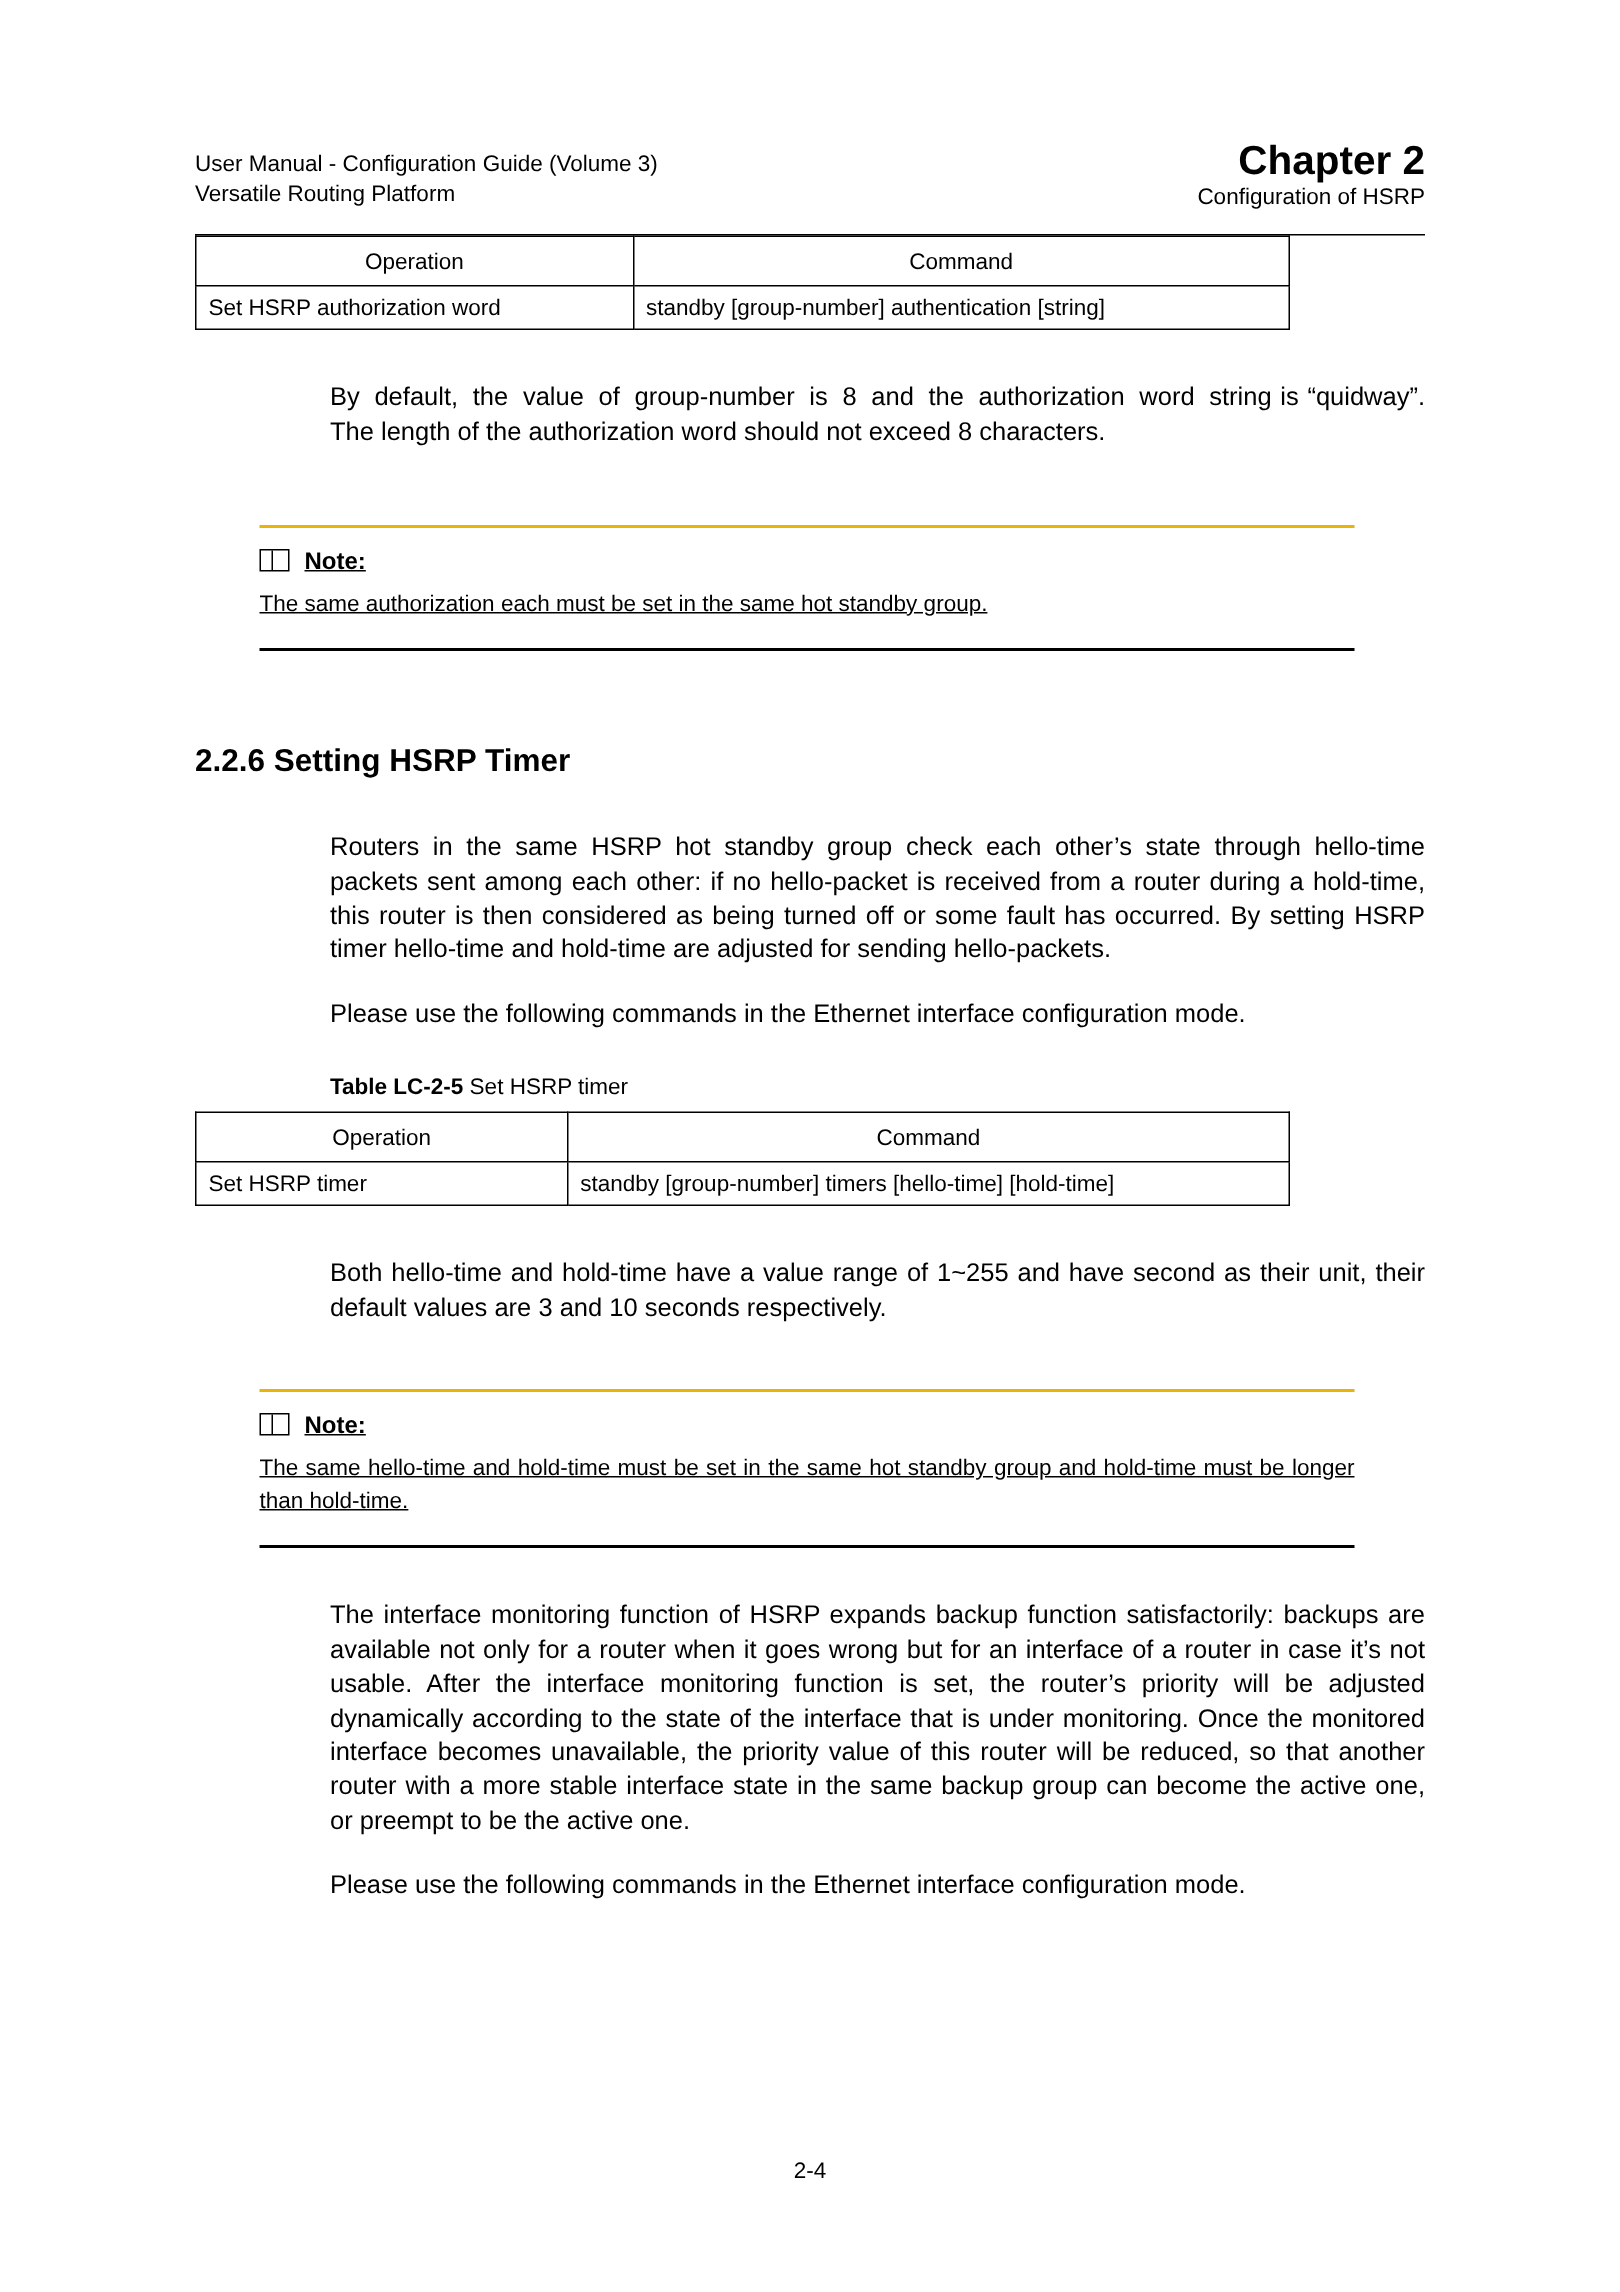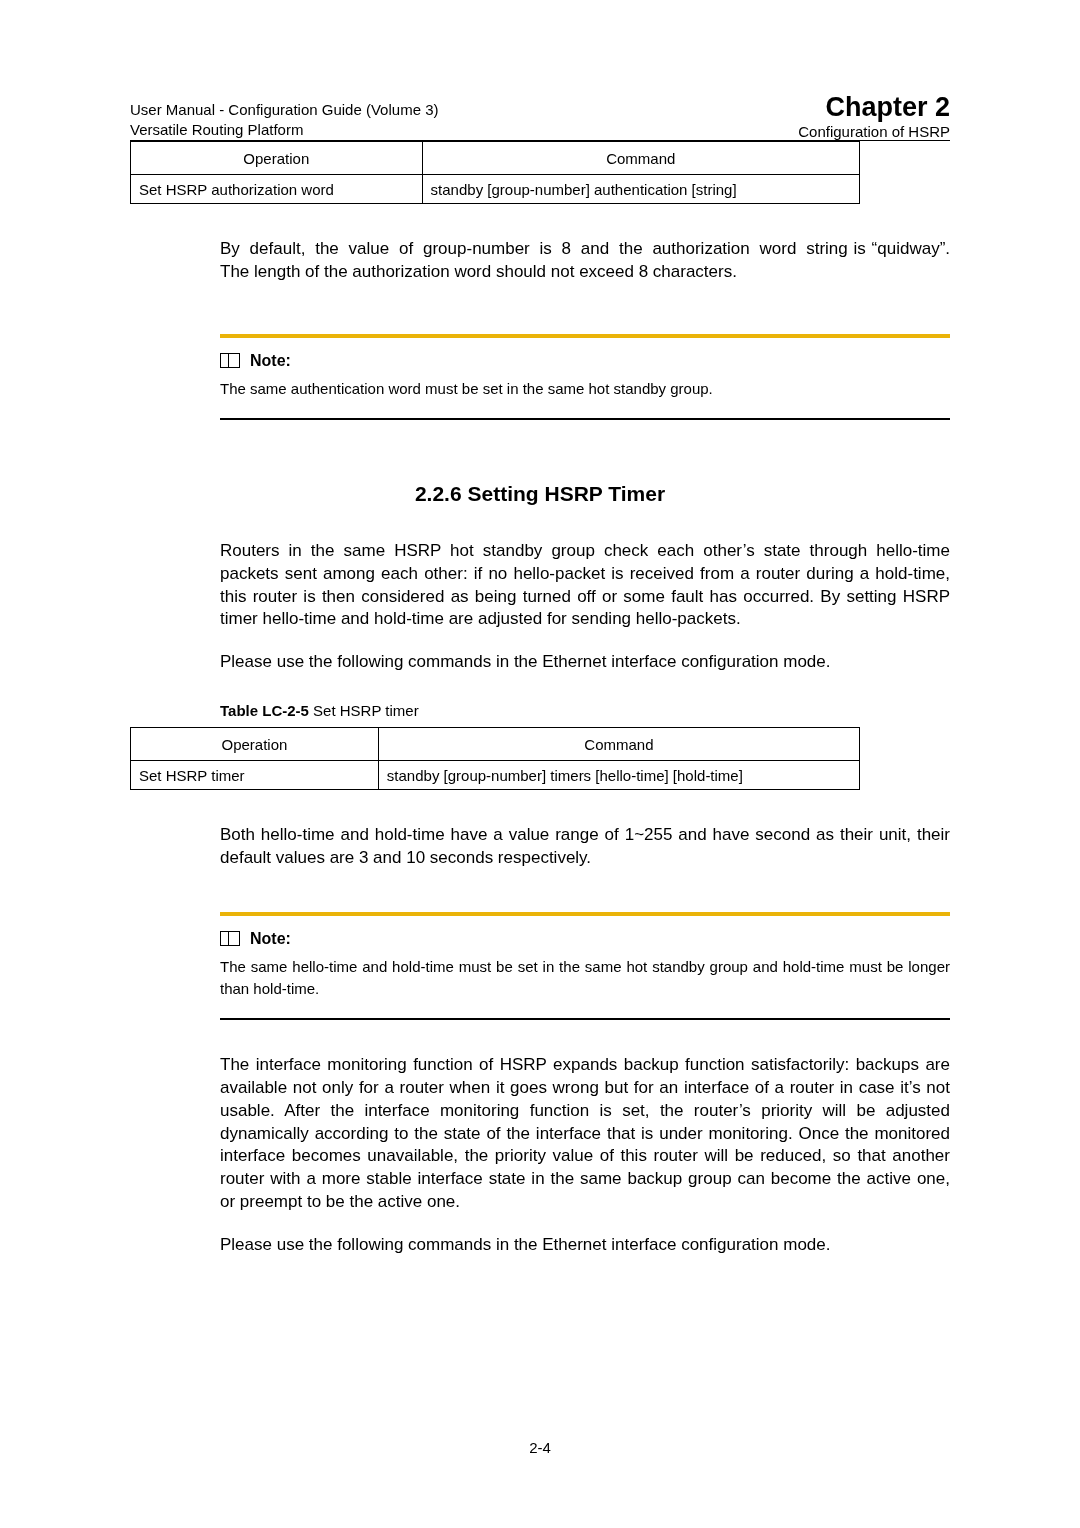--- a/index.html
+++ b/index.html
@@ -13,21 +13,21 @@
     position: relative;
   }
   .page {
     padding: 92px 130px 0 130px;
   }
   .hdr {
     display: flex;
     justify-content: space-between;
     align-items: flex-end;
     border-bottom: 1.5px solid #000;
-    padding-bottom: 0;
+    padding-bottom: 16px;
   }
   .hdr-left { font-size: 15px; line-height: 1.35; }
   .hdr-right { text-align: right; }
   .hdr-right .chap { font-size: 27px; font-weight: bold; }
   .hdr-right .sub { font-size: 15px; }
   .caption {
     font-size: 15px;
     margin: 28px 0 8px 90px;
   }
   table.cmd {
@@ -50,25 +50,26 @@
     text-align: left;
   }
   .body-text {
     margin: 34px 0 0 90px;
     width: 730px;
     font-size: 17px;
     line-height: 1.35;
     text-align: justify;
   }
   .note-block {
-    margin: 50px 0 0 90px;
+    margin: 50px 0 0 43px;
     width: 730px;
-    border-top: 4px solid #eab308;
+    border-top: 2px solid #eab308;
     border-bottom: 2px solid #000;
     padding: 14px 0 18px 0;
+    text-decoration: underline;
   }
   .note-title {
     font-size: 16px;
     font-weight: bold;
     margin-bottom: 8px;
   }
   .note-icon {
     display: inline-block;
     width: 18px; height: 13px;
     border: 1.5px solid #000;
@@ -83,21 +84,20 @@
     border-left: 1.5px solid #000;
   }
   .note-text {
     font-size: 15px;
     line-height: 1.45;
   }
   h2.sec {
     font-size: 21px;
     font-weight: bold;
     margin: 62px 0 0 0;
-    text-align: center;
   }
   .it { }
   .pagenum {
     position: absolute;
     left: 0; right: 0;
     bottom: 72px;
     text-align: center;
     font-size: 15px;
   }
   .spaced { word-spacing: 4px; }
@@ -139,21 +139,21 @@
     </table>
 
   <div class="body-text">
     <span class="spaced">By default, the value of </span><span class="it spaced">group-number</span><span class="spaced"> is 8 and the authorization word </span><span class="it spaced">string</span><span> is “quidway”. The length of the authorization word should not exceed 8 characters.</span>
   </div>
 
   <div class="note-block">
     <div class="note-title">
       <span class="note-icon"></span><span>Note:</span>
     </div>
-    <div class="note-text">The same authentication word must be set in the same hot standby group.</div>
+    <div class="note-text">The same authorization each must be set in the same hot standby group.</div>
   </div>
 
   <h2 class="sec">2.2.6  Setting HSRP Timer</h2>
 
   <div class="body-text">Routers in the same HSRP hot standby group check each other’s state through hello-time packets sent among each other: if no hello-packet is received from a router during a hold-time, this router is then considered as being turned off or some fault has occurred. By setting HSRP timer hello-time and hold-time are adjusted for sending hello-packets.</div>
 
   <div class="body-text" style="margin-top:20px;text-align:left">Please use the following commands in the Ethernet interface configuration mode.</div>
 
   <div class="caption">
     <b>Table LC-2-5</b><span>  Set HSRP timer</span>

